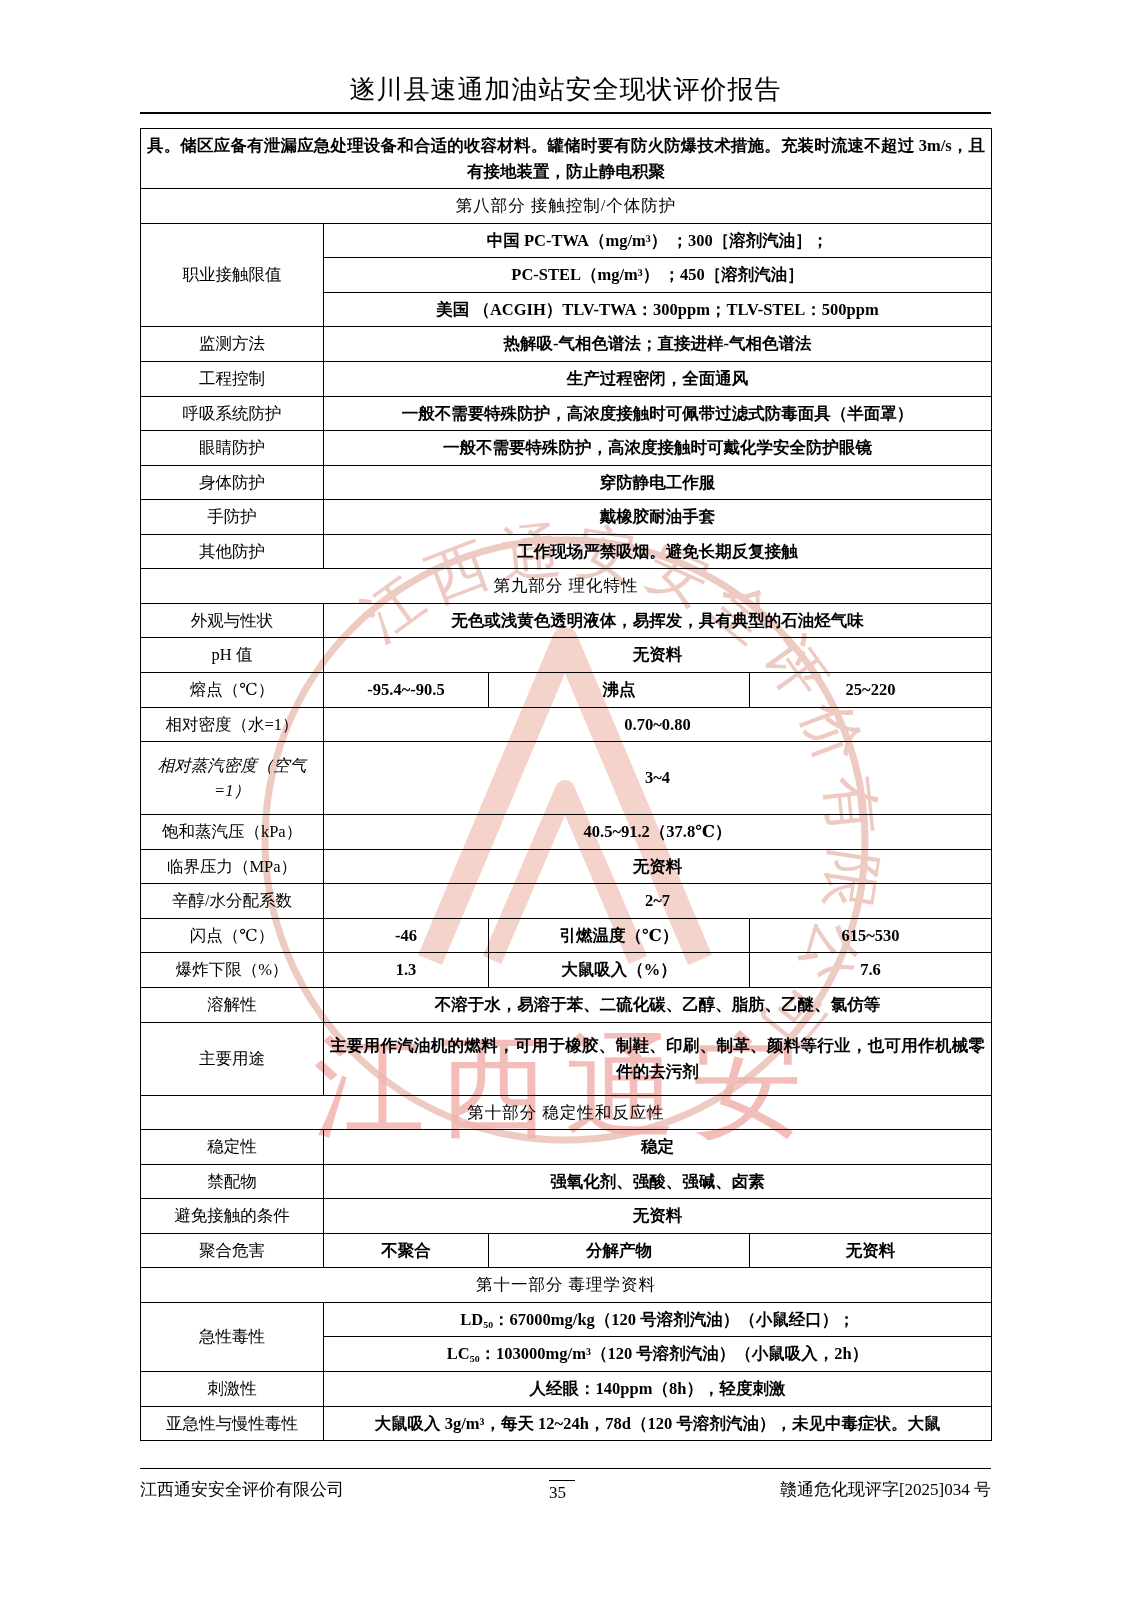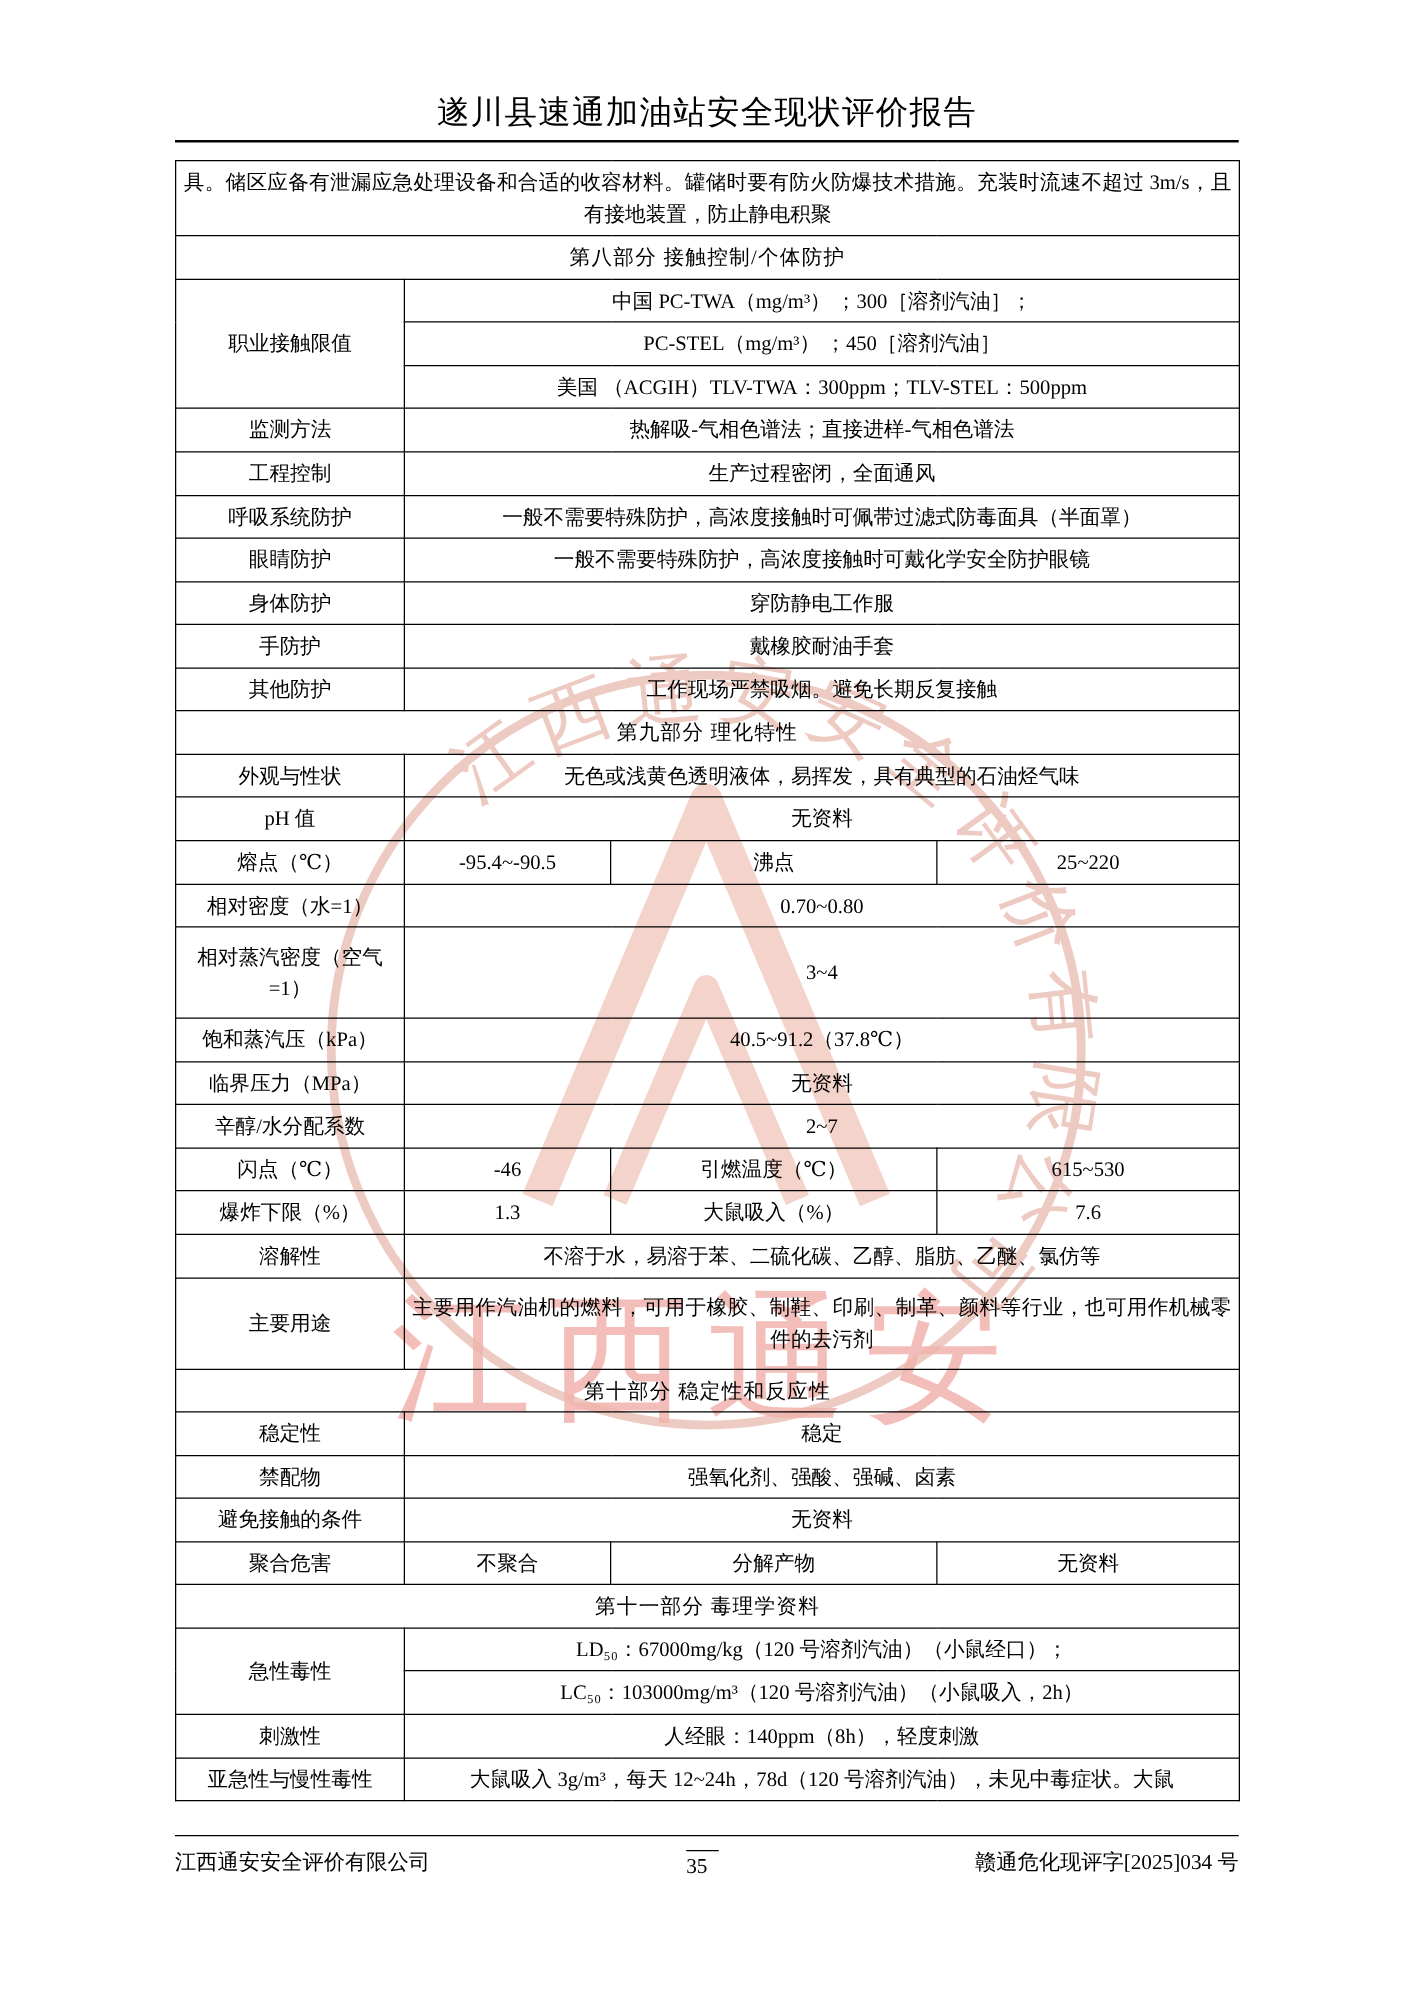--- a/index.html
+++ b/index.html
@@ -94,23 +94,25 @@
     line-height: 1.55;
     vertical-align: middle;
     background: transparent;
   }
   td.lbl {
     text-align: center;
     white-space: nowrap;
   }
   td.lbl.wrap {
     white-space: normal;
+    font-style: italic;
   }
   td.val {
     text-align: center;
+    font-weight: bold;
   }
   td.val.just {
     text-align: justify;
     text-align-last: center;
   }
   td.section {
     text-align: center;
     letter-spacing: 1px;
     margin-left: 44px;
   }

